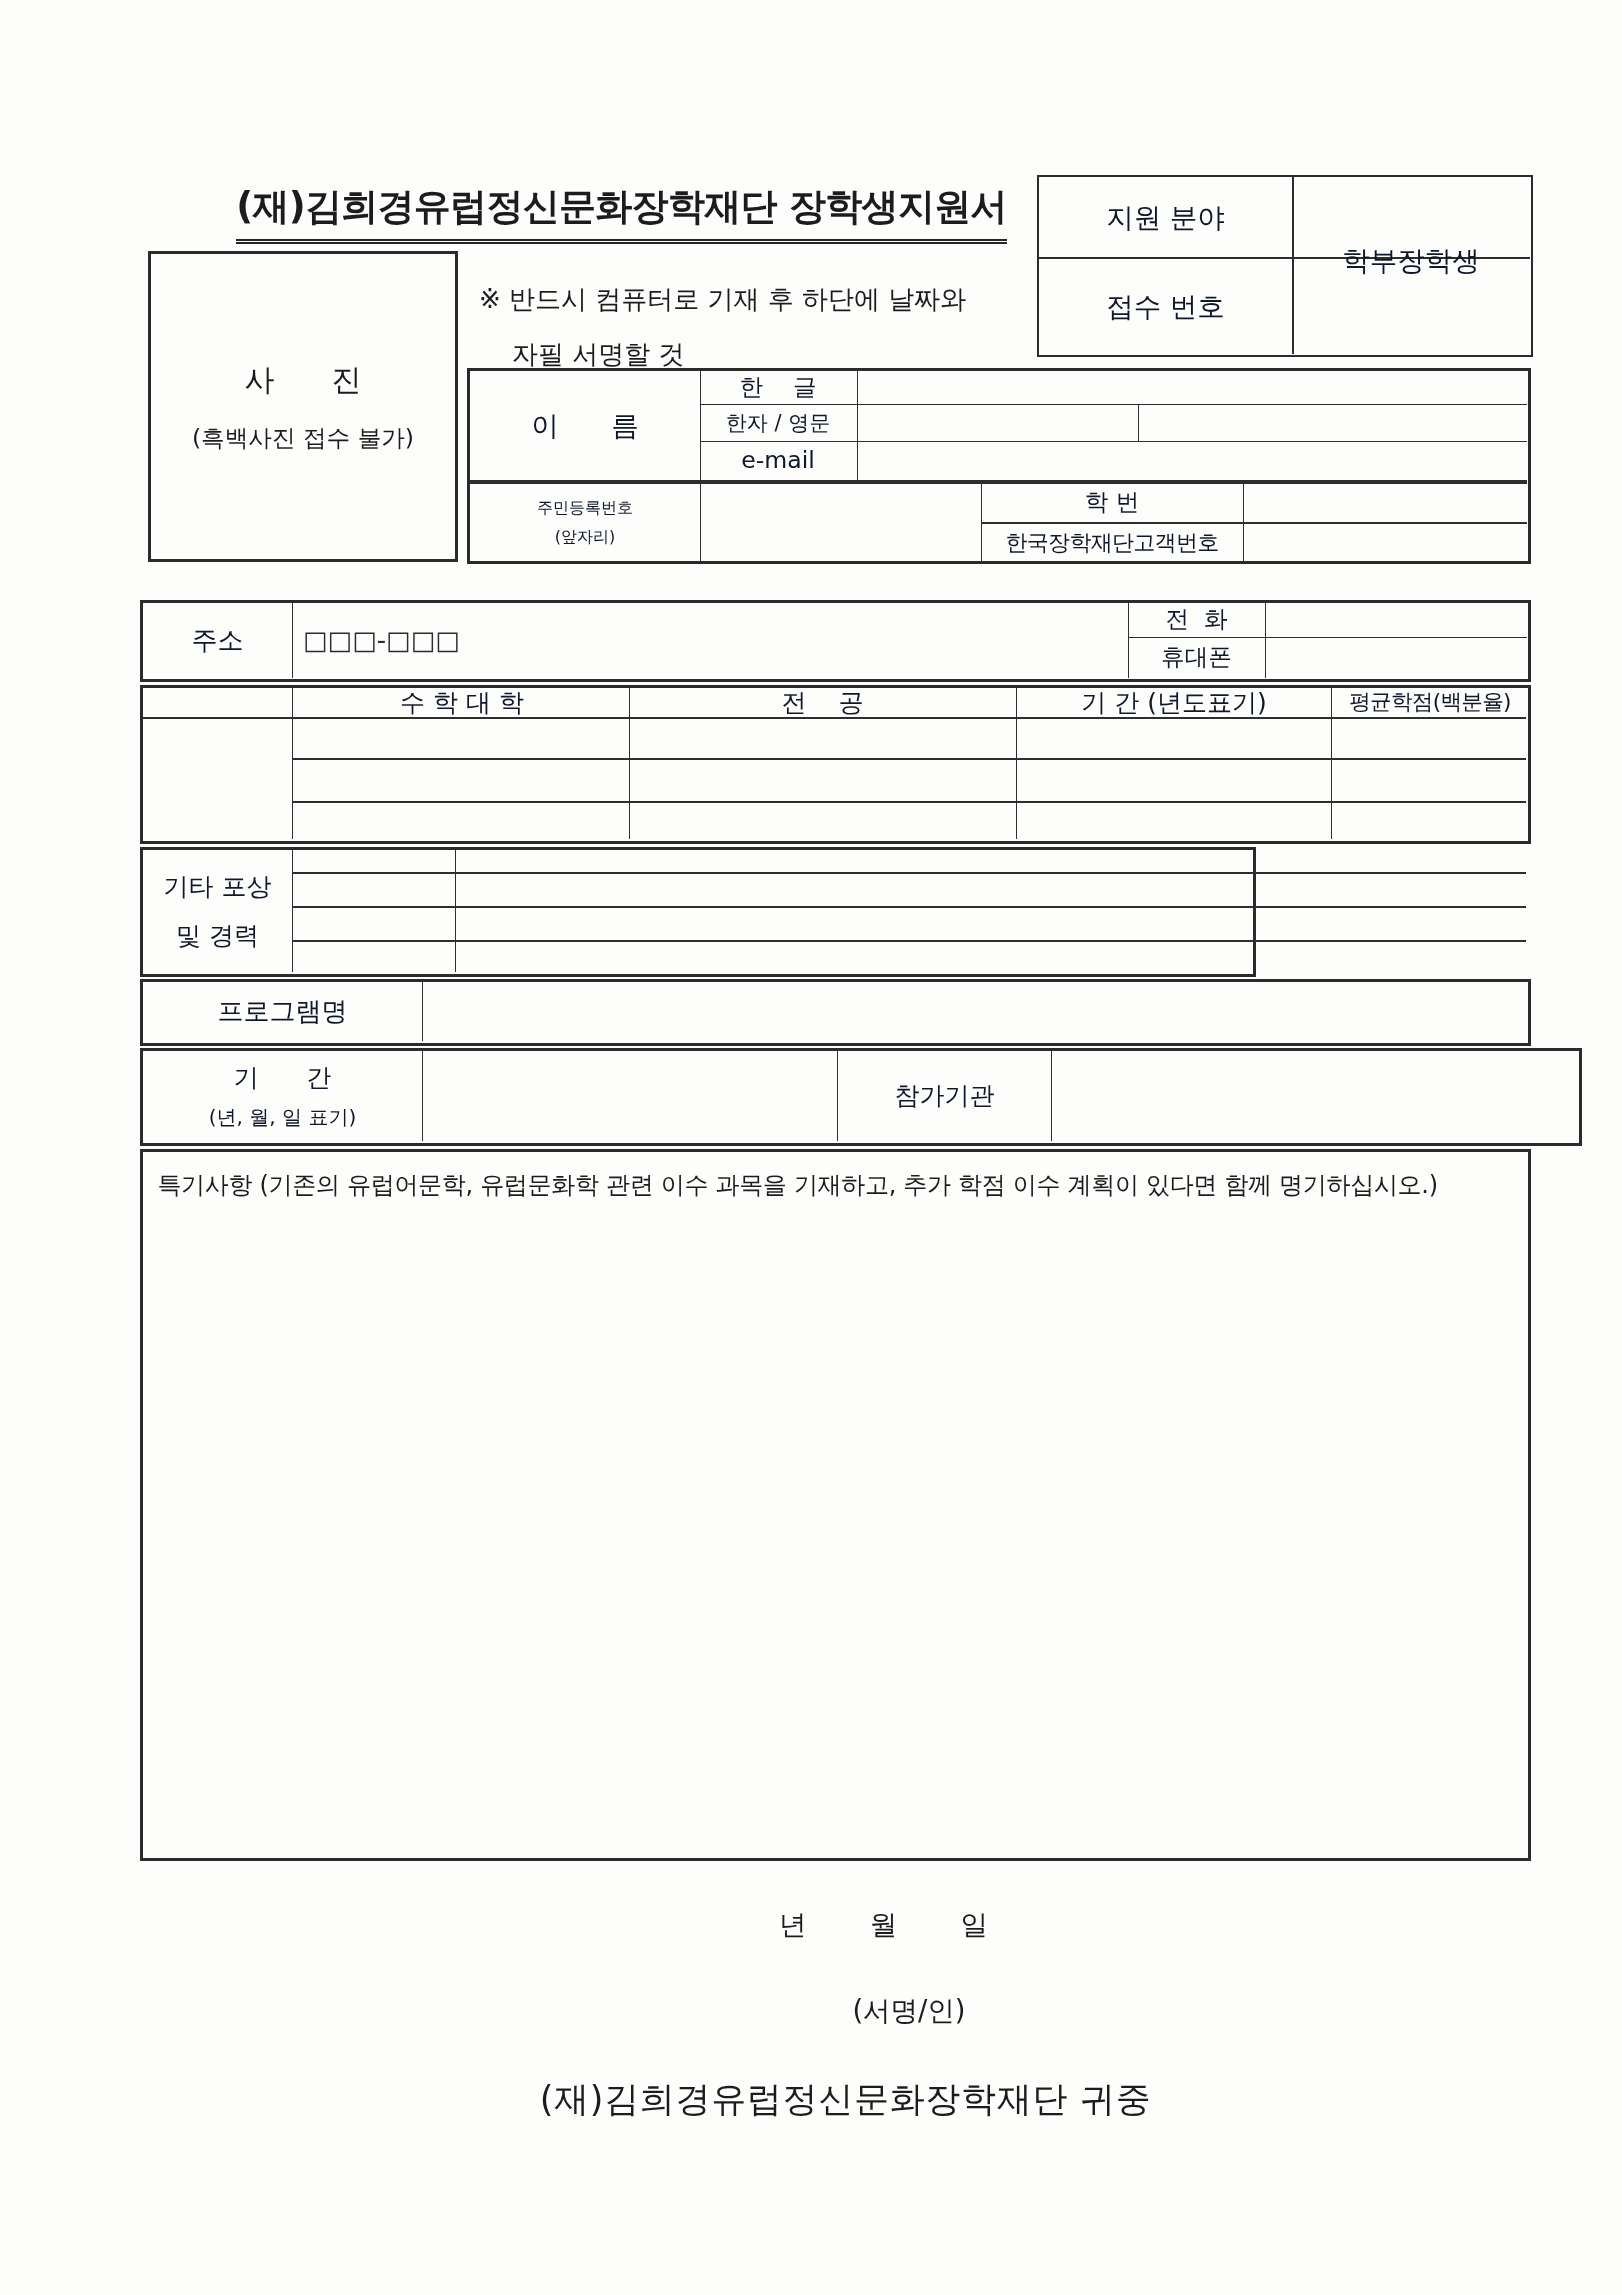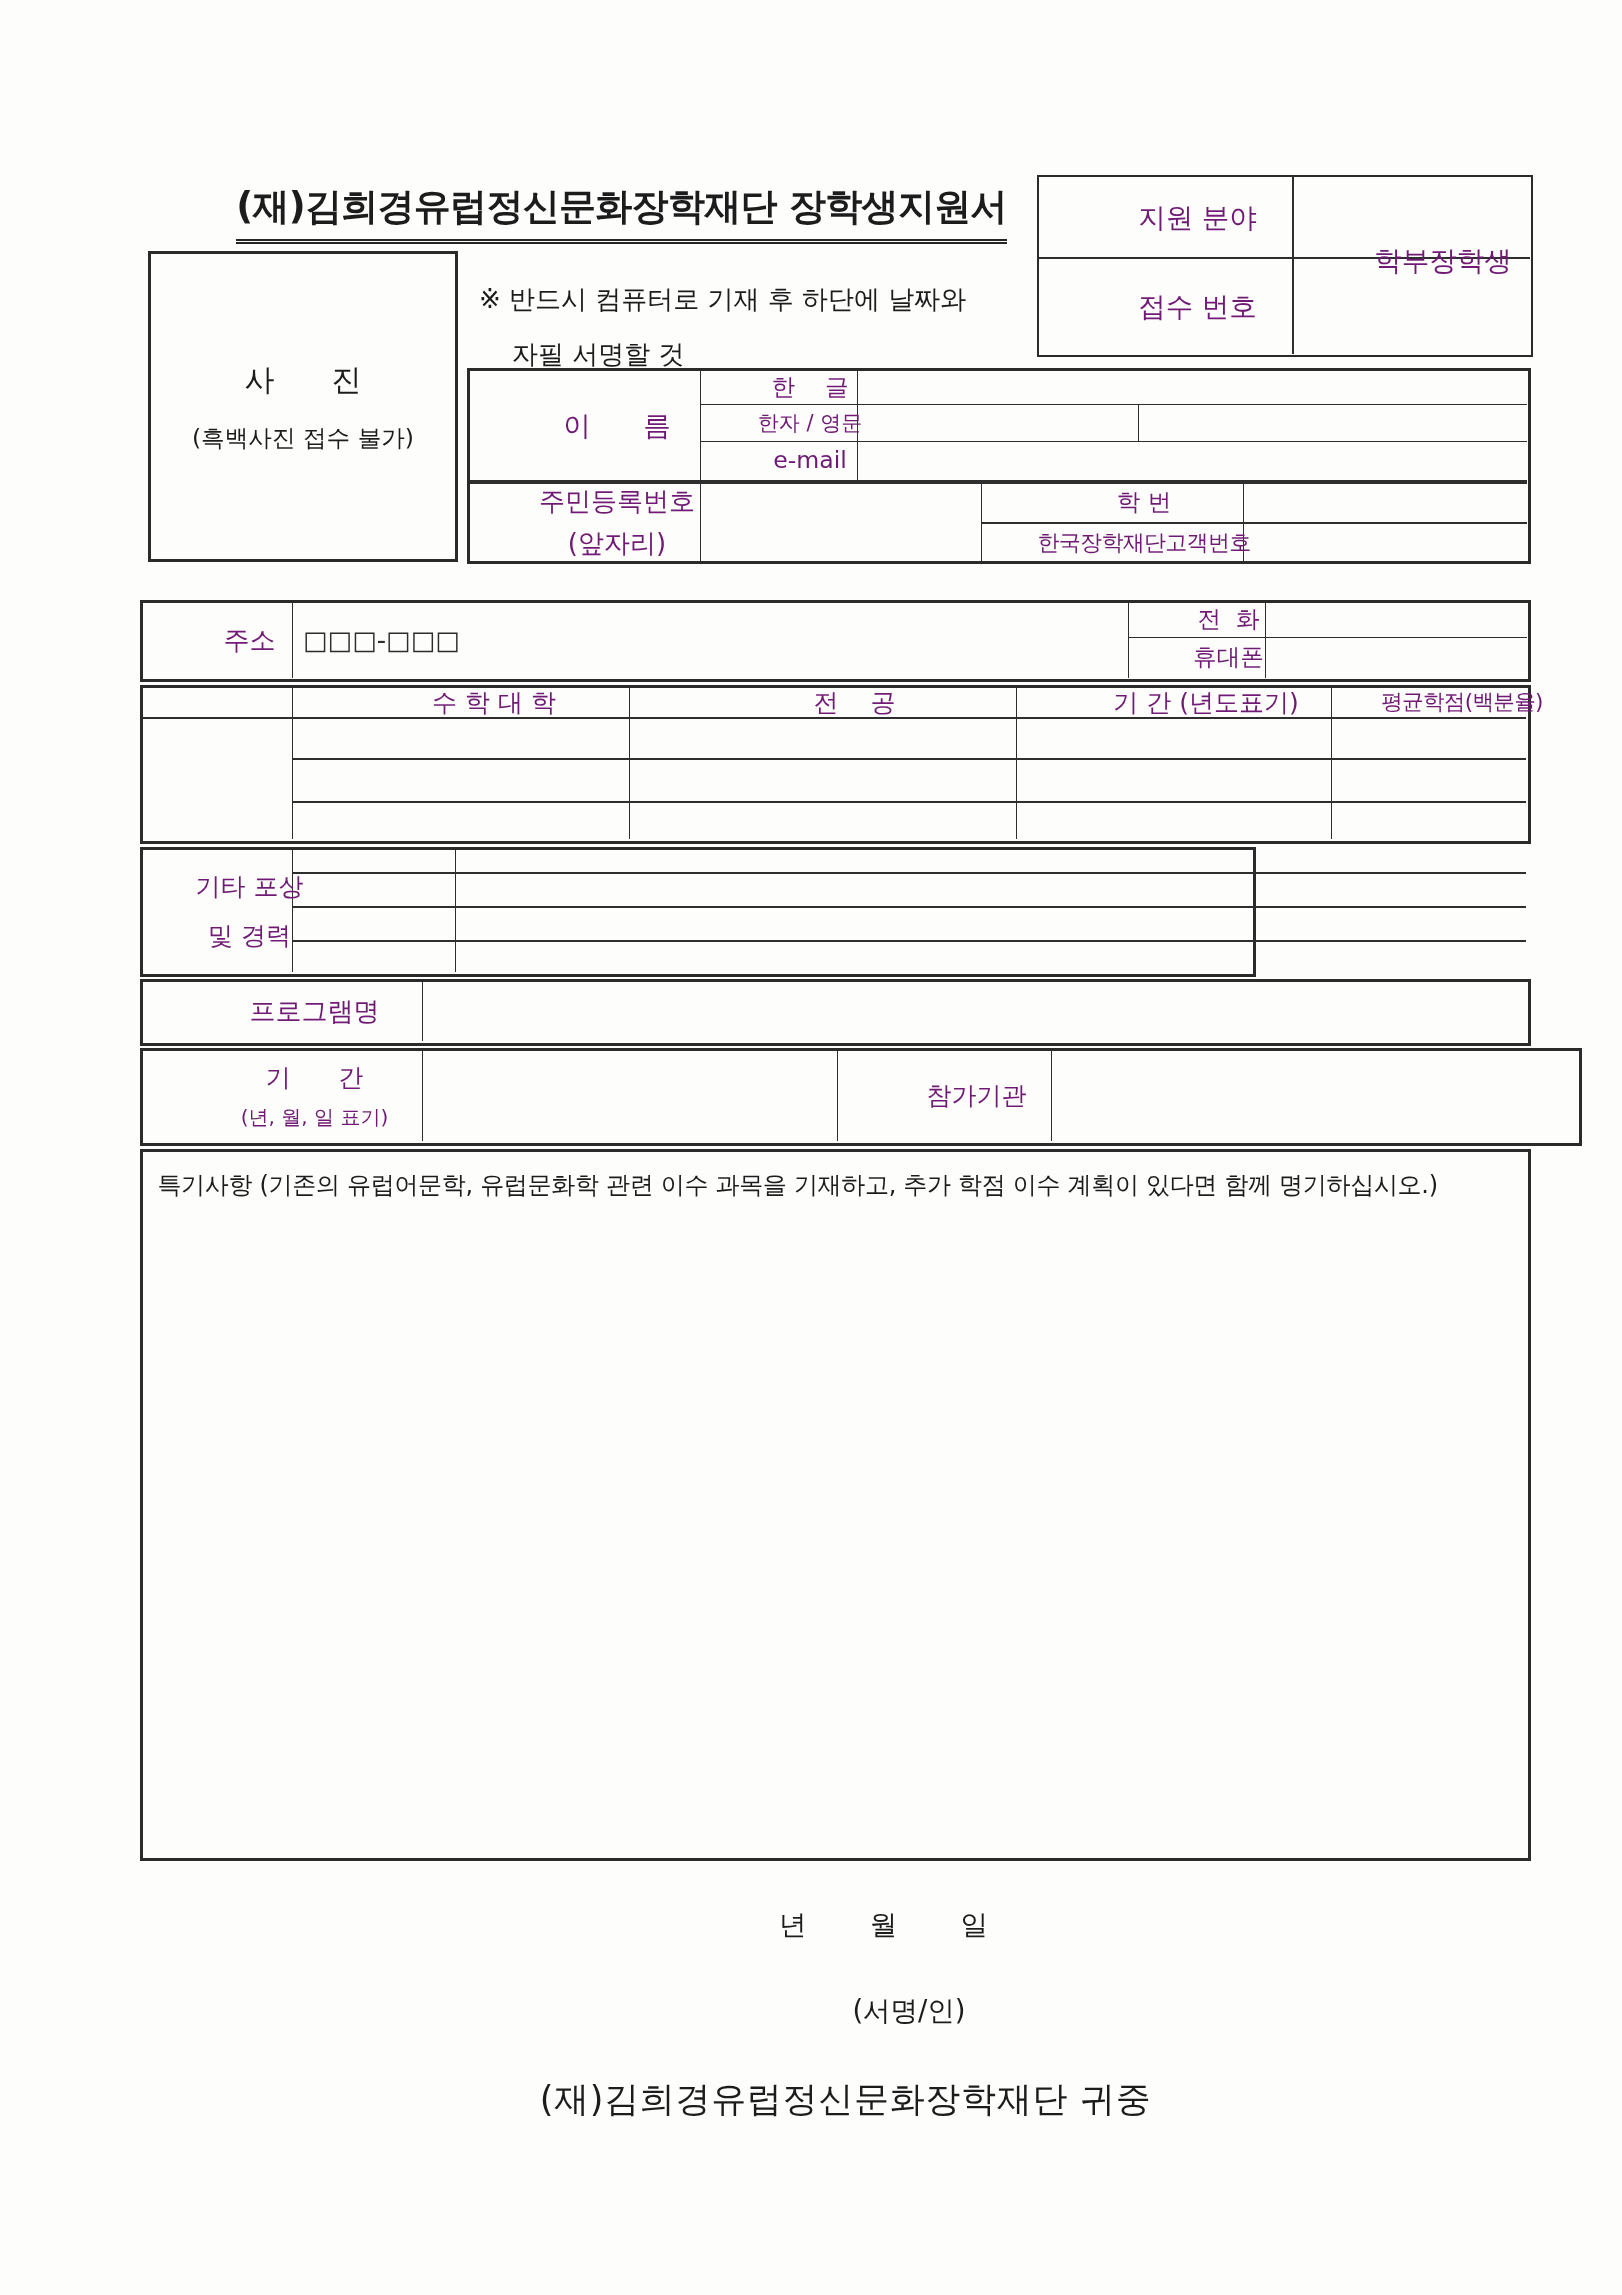--- a/index.html
+++ b/index.html
@@ -9,21 +9,21 @@
     overflow:hidden;
   }
   .abs{position:absolute;}
   .cell{position:absolute;display:flex;align-items:center;justify-content:center;
         white-space:pre;line-height:1.25;text-align:center;}
   .cell.left{justify-content:flex-start;}
   .line{position:absolute;background:#2e2e2e;}
   .box{position:absolute;box-sizing:border-box;border:3.9px solid #2b2b2b;background:#fdfdfc;}
   .thinbox{border-width:2.6px;}
   .midbox{border-width:3.3px;}
-  .lbl{color:#701a75;padding-left:32px;}
+  .lbl{color:#0f172a;}
   .fill{position:absolute;}
 </style>
 </head>
 <body>
 
 <div class="page">
 
   <div class="abs" style="left:216px;top:182px;width:811px;text-align:center;">
     <span style="display:inline-block;font-size:37px;font-weight:700;letter-spacing:-0.7px;
                  border-bottom:5.9px double #262626;padding-bottom:6.5px;white-space:pre;">(재)김희경유럽정신문화장학재단 장학생지원서</span>
@@ -65,21 +65,21 @@
 
     <div class="cell lbl" style="left:0;top:0;width:230px;height:109px;font-size:27.5px;">이      름</div>
     <div class="cell lbl" style="left:230px;top:0;width:156px;height:33px;font-size:23.6px;">한    글</div>
     <div class="cell" style="left:388px;top:0;width:669px;height:33px;"></div>
     <div class="cell lbl" style="left:230px;top:35px;width:156px;height:35px;font-size:21px;">한자 / 영문</div>
     <div class="cell" style="left:388px;top:35px;width:280px;height:35px;"></div>
     <div class="cell" style="left:669px;top:35px;width:388px;height:35px;"></div>
     <div class="cell lbl" style="left:230px;top:71px;width:156px;height:38px;font-size:23.6px;">e-mail</div>
     <div class="cell" style="left:388px;top:71px;width:669px;height:38px;"></div>
 
-    <div class="cell lbl" style="left:0;top:113px;width:230px;height:77px;font-size:26px;flex-direction:column;gap:9.2px;">
+    <div class="cell lbl" style="left:0;top:113px;width:230px;height:77px;font-size:16px;flex-direction:column;gap:9.2px;">
       <span style="white-space:pre;">주민등록번호</span>
       <span style="white-space:pre;">(앞자리)</span>
     </div>
     <div class="cell" style="left:232px;top:113px;width:279px;height:77px;"></div>
     <div class="cell lbl" style="left:512px;top:113px;width:260px;height:38px;font-size:23.6px;">학 번</div>
     <div class="cell" style="left:774px;top:113px;width:283px;height:38px;"></div>
     <div class="cell lbl" style="left:512px;top:153px;width:260px;height:37px;font-size:22px;letter-spacing:-0.7px;">한국장학재단고객번호</div>
     <div class="cell" style="left:774px;top:153px;width:283px;height:37px;"></div>
   </div>
 

